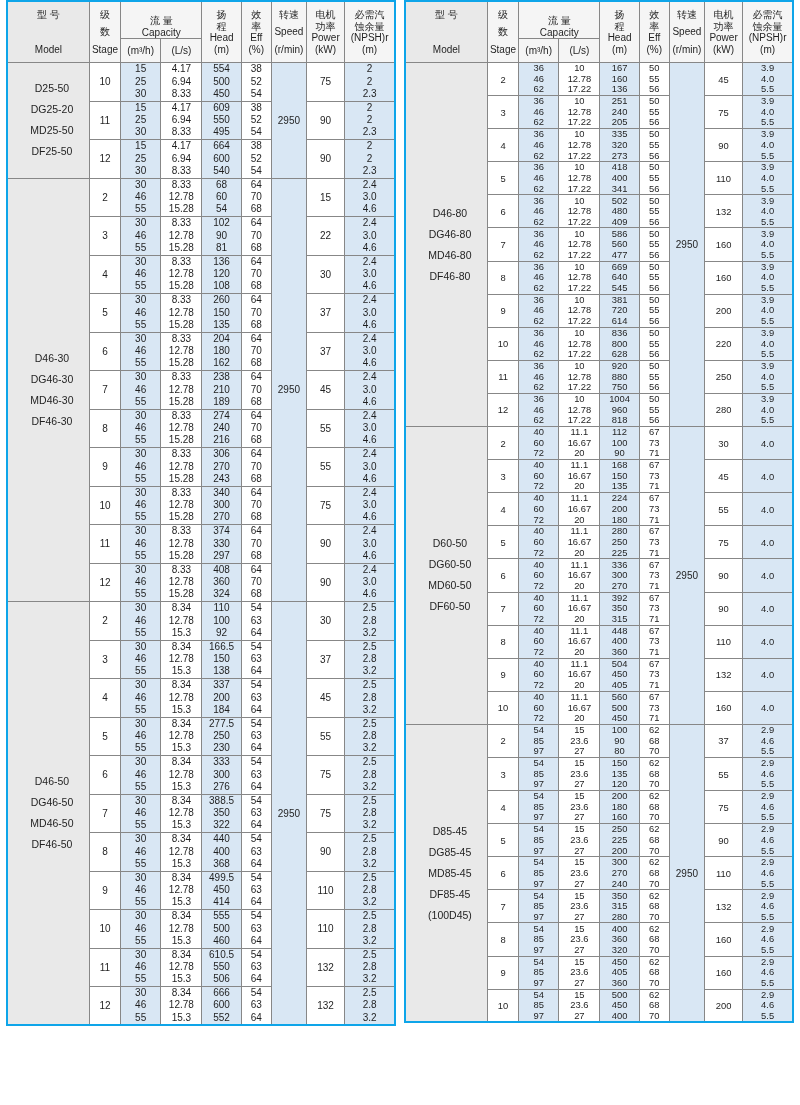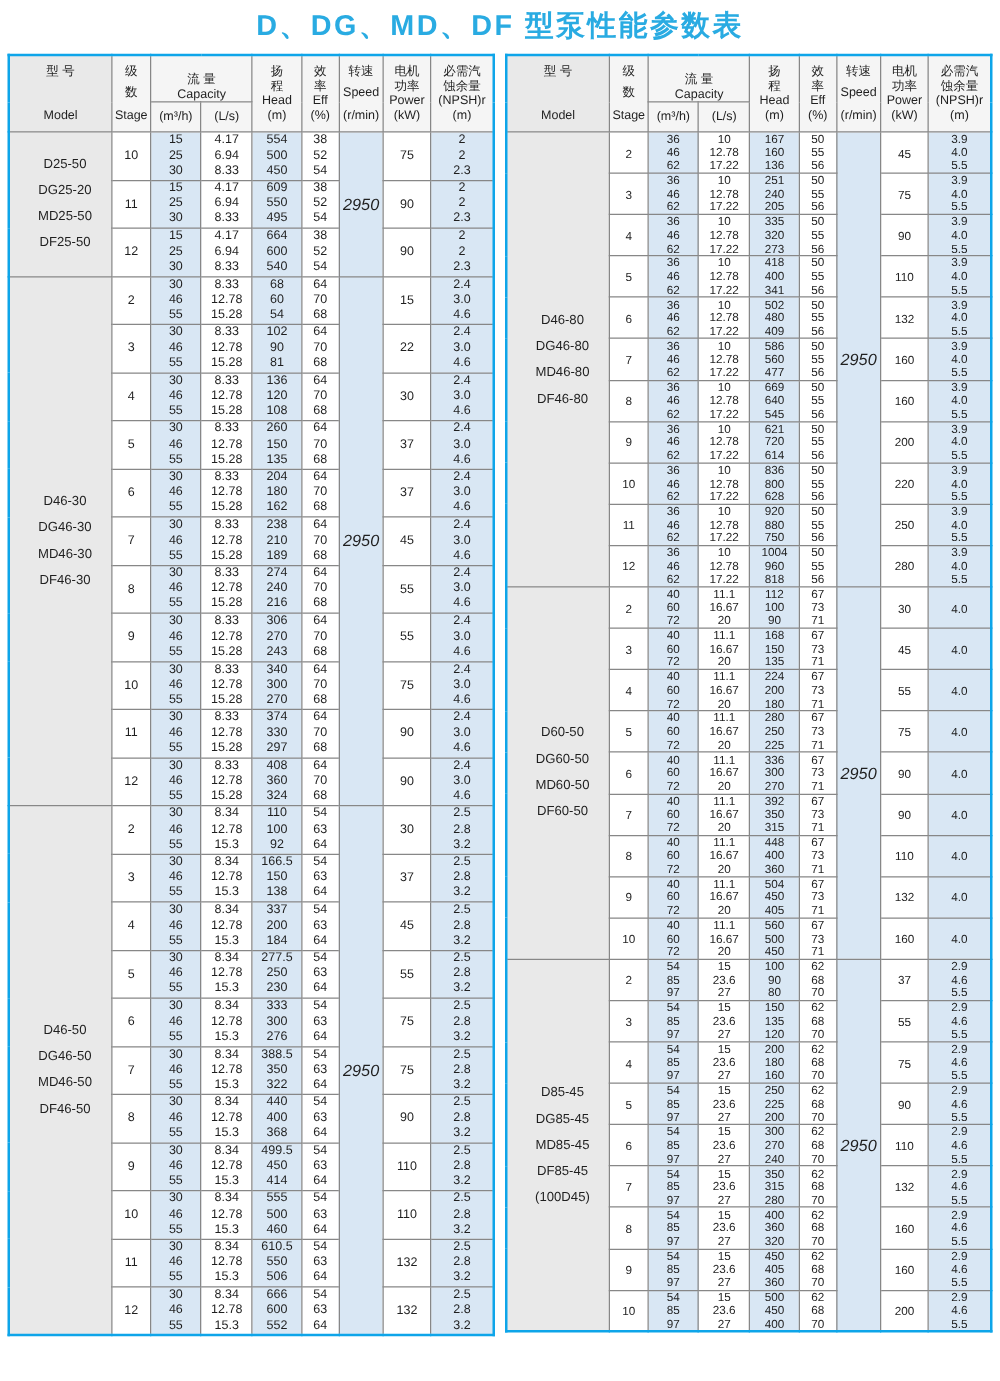--- a/index.html
+++ b/index.html
@@ -18,27 +18,26 @@
   .shade{background:#d9e7f4;}
   .model-cell{background:#e9e9e9;text-align:left;}
   .model-names{display:flex;flex-direction:column;justify-content:center;gap:10px;padding-left:7px;font-size:10.5px;line-height:11px;}
   .lines{display:flex;flex-direction:column;justify-content:center;}
   .tbl-left tbody tr{height:38.5px;}
   .tbl-right tbody tr{height:33.1px;}
   .tbl-left tbody{font-size:10px;}
   .tbl-right tbody{font-size:9.4px;}
   .tbl-left .lines div{line-height:12.2px;}
   .tbl-right .lines div{line-height:10.6px;}
-  .speed-cell span{font-size:13px;font-style:italic;}
+  .speed-cell span{font-size:10px;}
 </style>
 </head>
 <body>
 
 <div class="page">
-  <div class="title">D、DG、MD、DF 型泵性能参数表</div>
   <div class="tables">
     <table class="ptable tbl-left" id="table-0">
         <colgroup>
           <col style="width:82px">
           <col style="width:31px">
           <col style="width:40px">
           <col style="width:41px">
           <col style="width:39px">
           <col style="width:30px">
           <col style="width:35px">
@@ -1488,21 +1487,21 @@
             </td>
             <td class="">
               <div class="lines">
                 <div>10</div>
                 <div>12.78</div>
                 <div>17.22</div>
               </div>
             </td>
             <td class="shade">
               <div class="lines">
-                <div>621</div>
+                <div>381</div>
                 <div>720</div>
                 <div>614</div>
               </div>
             </td>
             <td class="">
               <div class="lines">
                 <div>50</div>
                 <div>55</div>
                 <div>56</div>
               </div>

